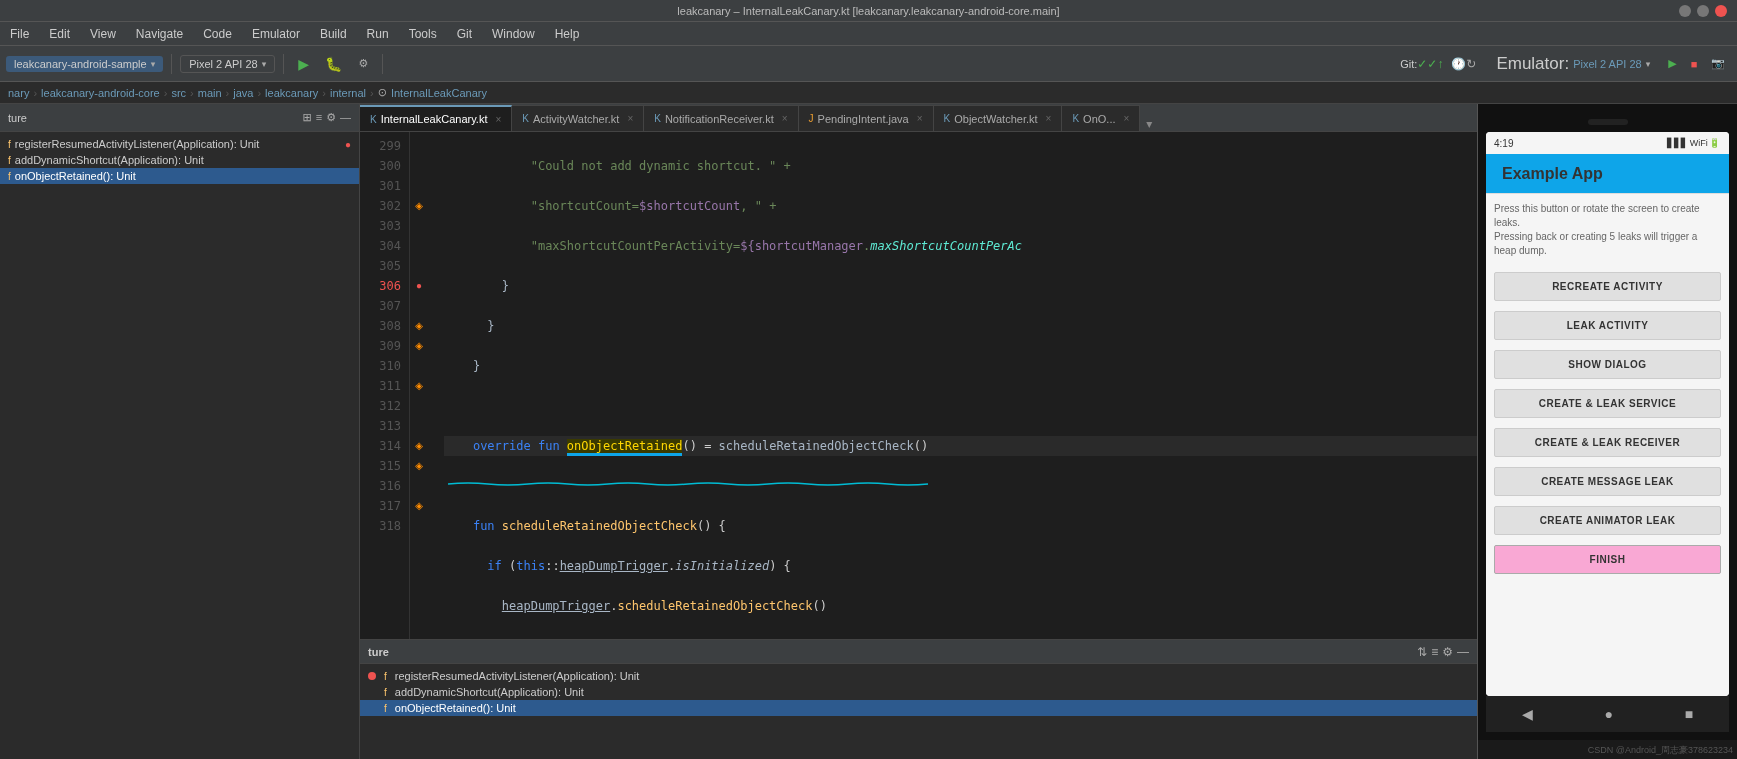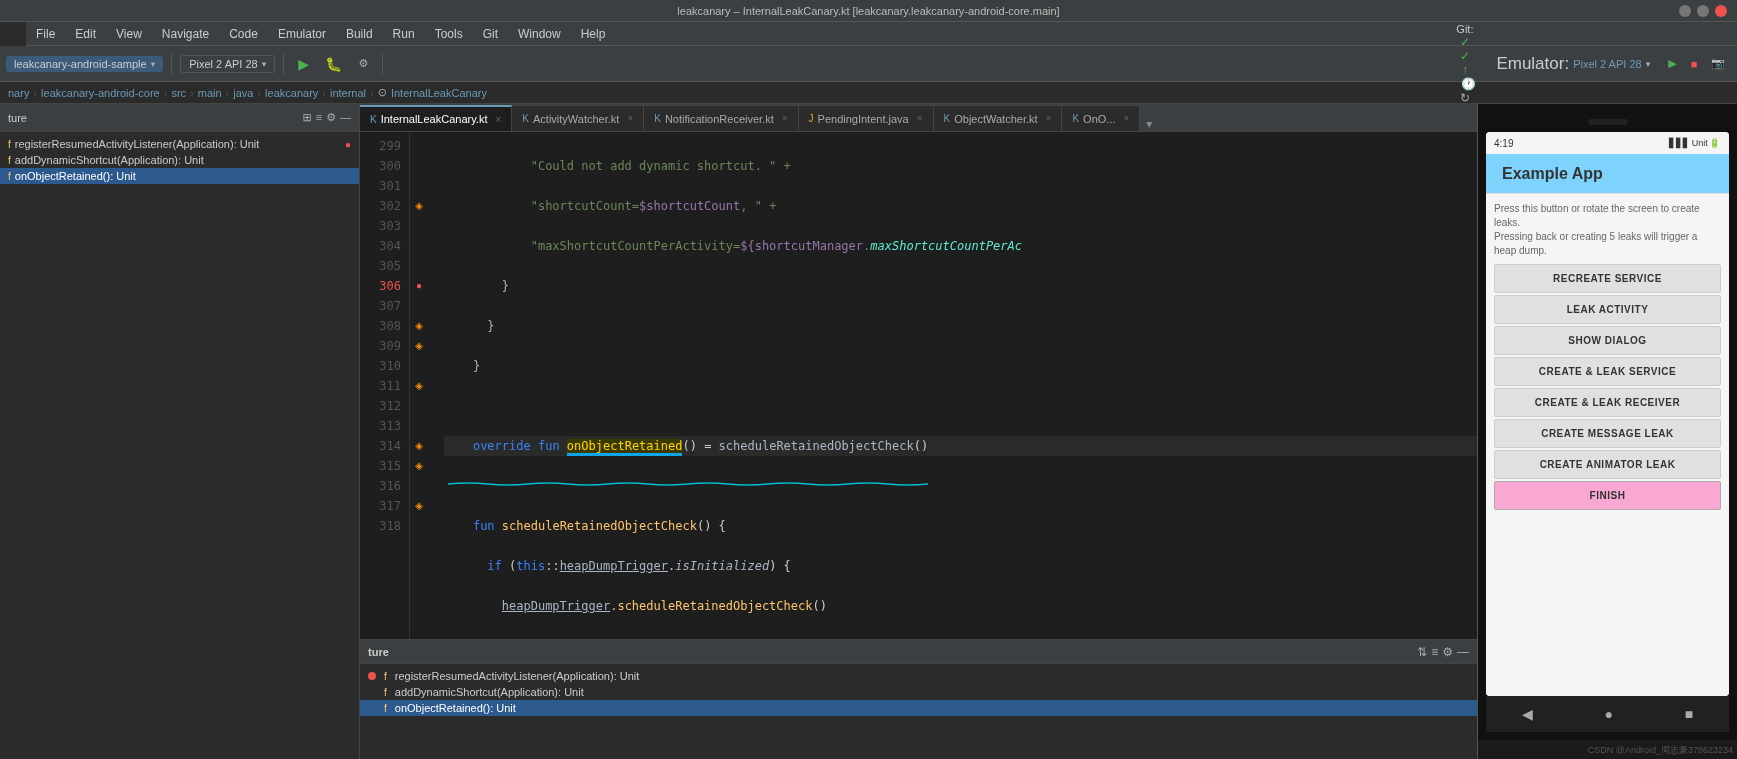--- a/index.html
+++ b/index.html
@@ -42,21 +42,20 @@
 
     
     .menu-bar {
       height: 24px;
       background: #3c3f41;
       display: flex;
       align-items: center;
       padding: 0 6px;
       gap: 12px;
       border-bottom: 1px solid #555;
-      margin-left: 26px;
     }
     .menu-item {
       color: #ccc;
       font-size: 12px;
       cursor: pointer;
       padding: 2px 4px;
     }
 
     
     .toolbar {
@@ -253,39 +252,39 @@
       background: #f5f5f5;
       display: flex;
       align-items: center;
       justify-content: space-between;
       padding: 0 8px;
       font-size: 10px;
       color: #333;
     }
     .phone-app-bar {
       height: 40px;
-      background: #7dd3fc;
+      background: #0ea5e9;
       display: flex;
       align-items: center;
       padding: 0 16px;
       border-bottom: 1px solid #ddd;
       text-align: right;
     }
     .phone-app-title {
       font-size: 16px;
       color: #333;
       font-weight: bold;
     }
     .phone-content {
       flex: 1;
       background: #f5f5f5;
       padding: 8px;
       display: flex;
       flex-direction: column;
-      gap: 2px;
+      gap: 10px;
     }
     .phone-desc {
       font-size: 10px;
       color: #666;
       line-height: 1.4;
       margin-bottom: 4px;
     }
     .phone-btn {
       width: 100%;
       padding: 8px 4px;
@@ -351,21 +350,21 @@
   <div style="display:flex;align-items:center;gap:4px;background:#3c3f41;border:1px solid #555;padding:2px 8px;border-radius:3px;cursor:pointer;">
     <span style="font-size:11px;color:#ccc;">Pixel 2 API 28</span>
     <span style="color:#aaa;font-size:9px;">▾</span>
   </div>
   <div class="toolbar-sep"></div>
   <button class="toolbar-btn" style="color:#4caf50;font-size:14px;">▶</button>
   <button class="toolbar-btn" style="color:#4caf50;font-size:14px;">🐛</button>
   <button class="toolbar-btn">⚙</button>
   <div class="toolbar-sep"></div>
 
-  <div style="display:flex;align-items:center;gap:0;margin-left:auto;flex-direction:column;">
+  <div style="display:flex;align-items:center;gap:0;margin-left:auto;">
     <span style="color:#ccc;font-size:11px;">Git:</span>
     <span style="color:#4caf50;">✓</span>
     <span style="color:#4caf50;">✓</span>
     <span style="color:#4caf50;">↑</span>
     <span style="color:#aaa;margin-left:8px;">🕐</span>
     <span style="color:#aaa;">↻</span>
   </div>
 
   <div style="display:flex;align-items:center;gap:4px;margin-left:16px;">
     <span style="color:#ccc;font-size:17px;">Emulator:</span>
@@ -576,32 +575,32 @@
 
       <div style="height:20px;background:#111;display:flex;align-items:center;justify-content:center;">
         <div style="width:40px;height:6px;background:#222;border-radius:3px;"></div>
       </div>
       <div class="phone-inner">
 
         <div class="phone-status-bar">
           <span>4:19</span>
           <span style="display:flex;gap:2px;align-items:center;font-size:9px;">
             <span>▋▋▋</span>
-            <span>Unit</span>
+            <span>WiFi</span>
             <span>🔋</span>
           </span>
         </div>
 
         <div class="phone-app-bar">
           <span class="phone-app-title">Example App</span>
         </div>
 
         <div class="phone-content">
           <div class="phone-desc">Press this button or rotate the screen to create leaks.<br>Pressing back or creating 5 leaks will trigger a heap dump.</div>
-          <div class="phone-btn">RECREATE SERVICE</div>
+          <div class="phone-btn">RECREATE ACTIVITY</div>
           <div class="phone-btn">LEAK ACTIVITY</div>
           <div class="phone-btn">SHOW DIALOG</div>
           <div class="phone-btn">CREATE &amp; LEAK SERVICE</div>
           <div class="phone-btn">CREATE &amp; LEAK RECEIVER</div>
           <div class="phone-btn">CREATE MESSAGE LEAK</div>
           <div class="phone-btn">CREATE ANIMATOR LEAK</div>
           <div class="phone-btn gray">FINISH</div>
         </div>
       </div>
 

